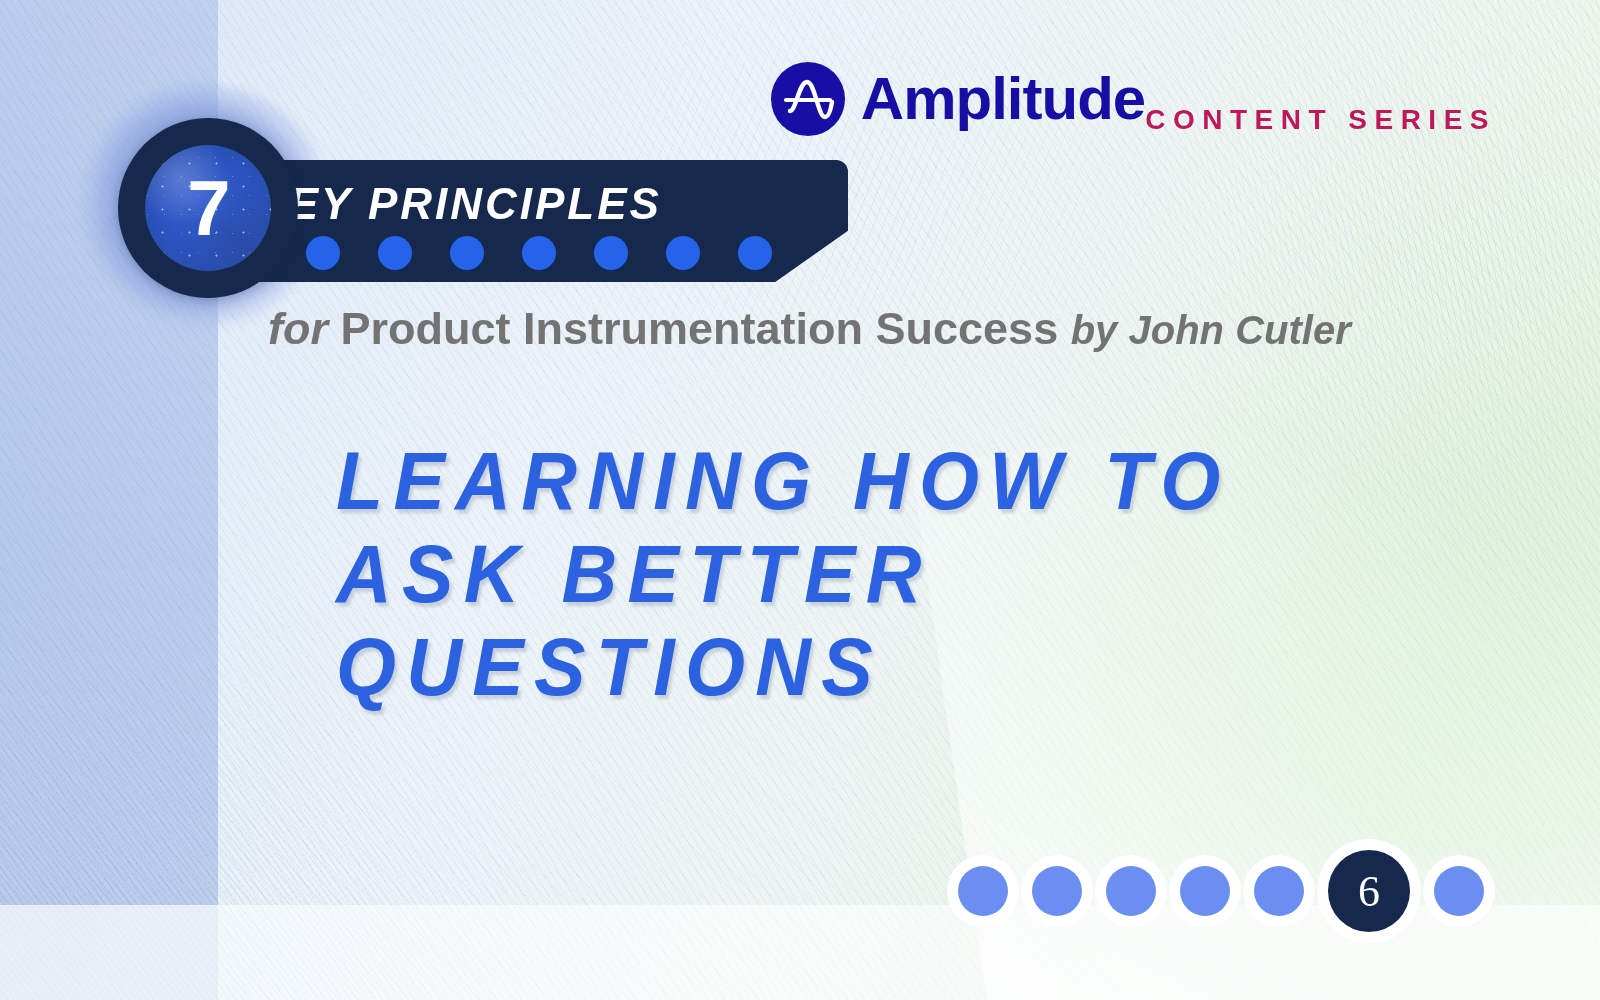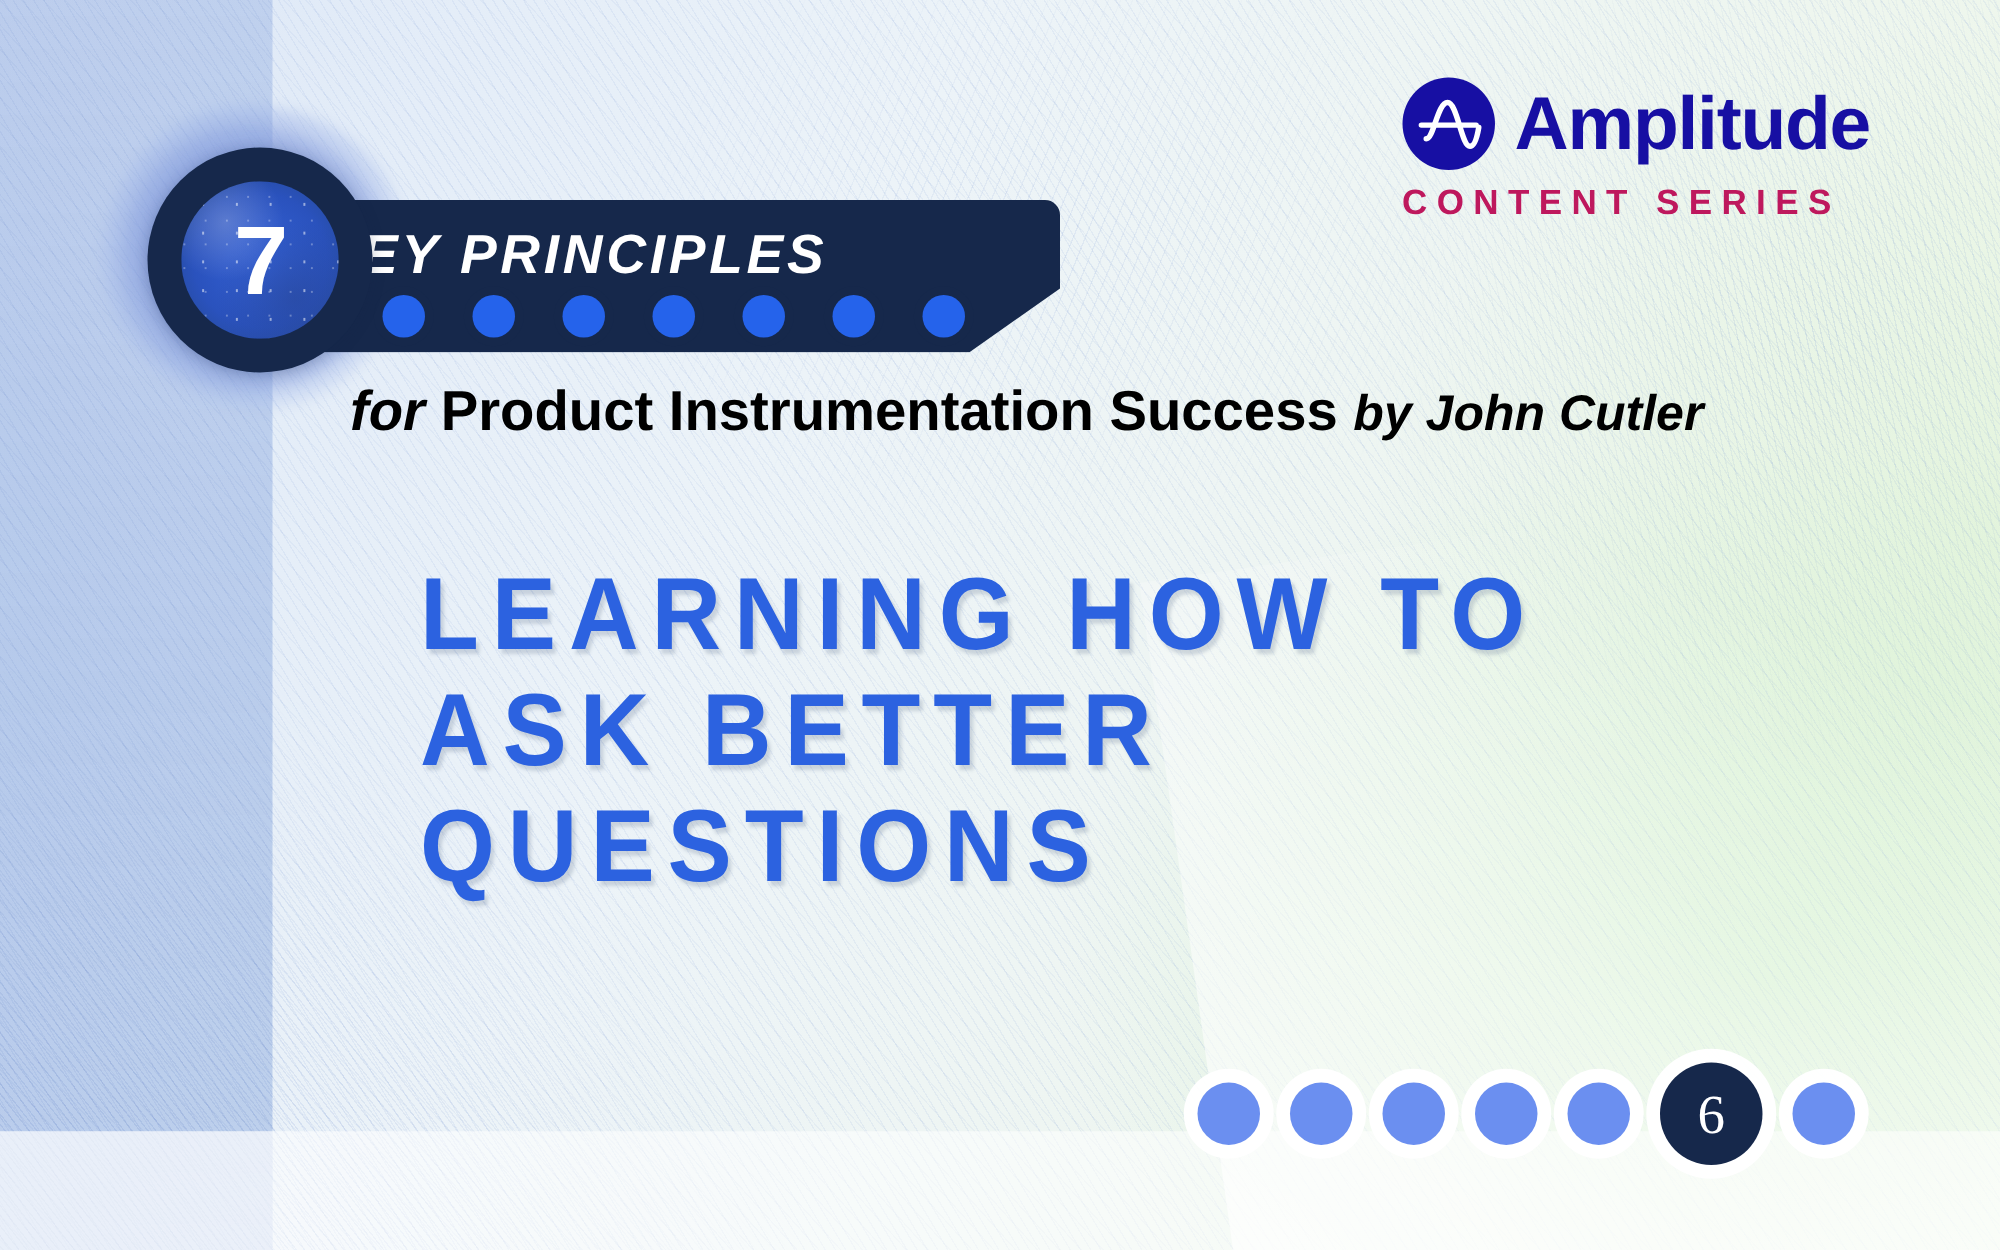--- a/index.html
+++ b/index.html
@@ -180,51 +180,52 @@
   }
   .seal-num {
     position:relative;
     color:#ffffff; font-weight:bold; font-size:78px; line-height:1;
     font-family:"Liberation Sans", sans-serif;
     letter-spacing:-2px;
   }
 
   
   .subtitle {
-    position:absolute; left:280px; top:306px;
+    position:absolute; left:268px; top:306px;
     font-size:45px; line-height:1;
-    color:#000000;
+    color:#737373;
     white-space:nowrap;
   }
   .subtitle .it { font-style:italic; font-weight:bold; }
   .subtitle .bd { font-weight:bold; }
   .subtitle .by { font-style:italic; font-weight:bold; font-size:40px; }
 
   
   .headline {
-    position:absolute; left:336px; top:445px;
+    position:absolute; left:336px; top:434px;
     width:1180px;
+    font-style:italic;
   }
   .headline-line {
     color:#2C62E0;
     font-weight:bold;
     font-size:82px;
     line-height:93px;
     letter-spacing:11px;
     text-transform:uppercase;
     white-space:nowrap;
     text-shadow:3px 4px 3px rgba(120,135,160,.30);
     transform:scaleX(.94);
     transform-origin:left center;
   }
 
   
   .logo {
     position:absolute; right:104px; top:62px;
-    display:flex; flex-direction:column; align-items:flex-start;
+    display:flex; flex-direction:row; align-items:flex-end;
   }
   .logo-row { display:flex; align-items:center; gap:16px; }
   .logo-mark {
     width:74px; height:74px; border-radius:50%;
     background:#170FA3;
     display:flex; align-items:center; justify-content:center;
   }
   .logo-word {
     color:#170FA3;
     font-weight:bold;

